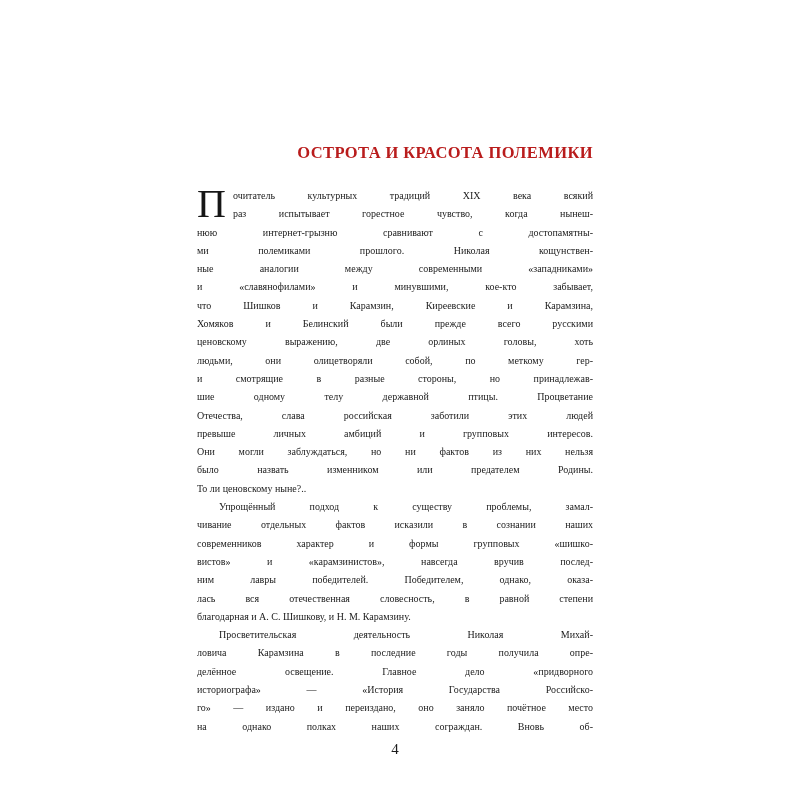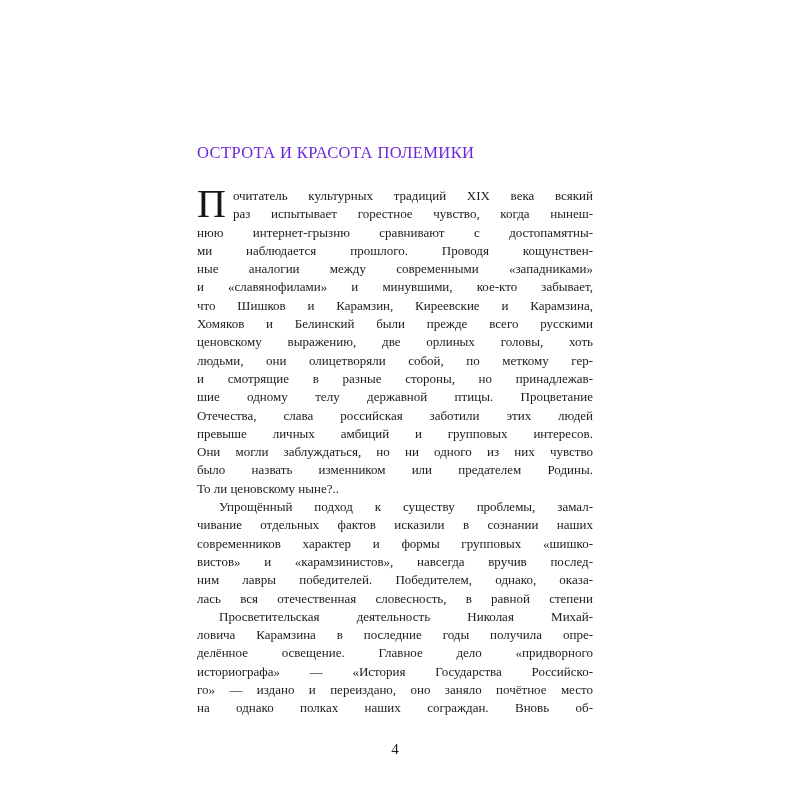--- a/index.html
+++ b/index.html
@@ -16,32 +16,32 @@
     color: #1b1b1b;
     overflow: hidden;
   }
   .text-block {
     position: absolute;
     left: 197px;
     top: 143px;
     width: 396px;
   }
   .chapter-title {
-    text-align: left;
-    font-weight: normal;
+    text-align: right;
+    font-weight: bold;
     font-size: 16.5px;
     letter-spacing: 0.4px;
     margin: 0 0 24px 0;
-    color: #6d28d9;
+    color: #b91c1c;
   }
   .paragraph {
     margin: 0;
   }
   .line {
-    font-size: 13px;
+    font-size: 10px;
     line-height: 18.3px;
     text-align: justify;
     text-align-last: justify;
     white-space: normal;
   }
   .line.last {
     text-align-last: left;
   }
   .line.indent {
     text-indent: 22px;
@@ -69,42 +69,43 @@
 
 <div class="book-page">
   <div class="text-block">
     <h1 class="chapter-title">ОСТРОТА И КРАСОТА ПОЛЕМИКИ</h1>
     <div id="paragraphs">
         <div class="paragraph">
           <span class="drop-cap">П</span>
           <div class="line">очитатель культурных традиций XIX века всякий</div>
           <div class="line">раз испытывает горестное чувство, когда нынеш-</div>
           <div class="line">нюю интернет-грызню сравнивают с достопамятны-</div>
-          <div class="line">ми наблюдается прошлого. Проводя кощунствен-</div>
+          <div class="line">ми полемиками прошлого. Николая кощунствен-</div>
           <div class="line">ные аналогии между современными «западниками»</div>
           <div class="line">и «славянофилами» и минувшими, кое-кто забывает,</div>
           <div class="line">что Шишков и Карамзин, Киреевские и Карамзина,</div>
           <div class="line">Хомяков и Белинский были прежде всего русскими</div>
           <div class="line">ценовскому выражению, две орлиных головы, хоть</div>
           <div class="line">людьми, они олицетворяли собой, по меткому гер-</div>
           <div class="line">и смотрящие в разные стороны, но принадлежав-</div>
           <div class="line">шие одному телу державной птицы. Процветание</div>
           <div class="line">Отечества, слава российская заботили этих людей</div>
           <div class="line">превыше личных амбиций и групповых интересов.</div>
-          <div class="line">Они могли заблуждаться, но ни одного из них чувство</div>
+          <div class="line">Они могли заблуждаться, но ни фактов из них нельзя</div>
           <div class="line">было назвать изменником или предателем Родины.</div>
           <div class="line last">То ли ценовскому ныне?..</div>
         </div>
         <div class="paragraph">
           <div class="line indent">Упрощённый подход к существу проблемы, замал-</div>
           <div class="line">чивание отдельных фактов исказили в сознании наших</div>
           <div class="line">современников характер и формы групповых «шишко-</div>
           <div class="line">вистов» и «карамзинистов», навсегда вручив послед-</div>
           <div class="line">ним лавры победителей. Победителем, однако, оказа-</div>
           <div class="line">лась вся отечественная словесность, в равной степени</div>
+          <div class="line last">благодарная и А. С. Шишкову, и Н. М. Карамзину.</div>
         </div>
         <div class="paragraph">
           <div class="line indent">Просветительская деятельность Николая Михай-</div>
           <div class="line">ловича Карамзина в последние годы получила опре-</div>
           <div class="line">делённое освещение. Главное дело «придворного</div>
           <div class="line">историографа» — «История Государства Российско-</div>
           <div class="line">го» — издано и переиздано, оно заняло почётное место</div>
           <div class="line">на однако полках наших сограждан. Вновь об-</div>
         </div>
       </div>

